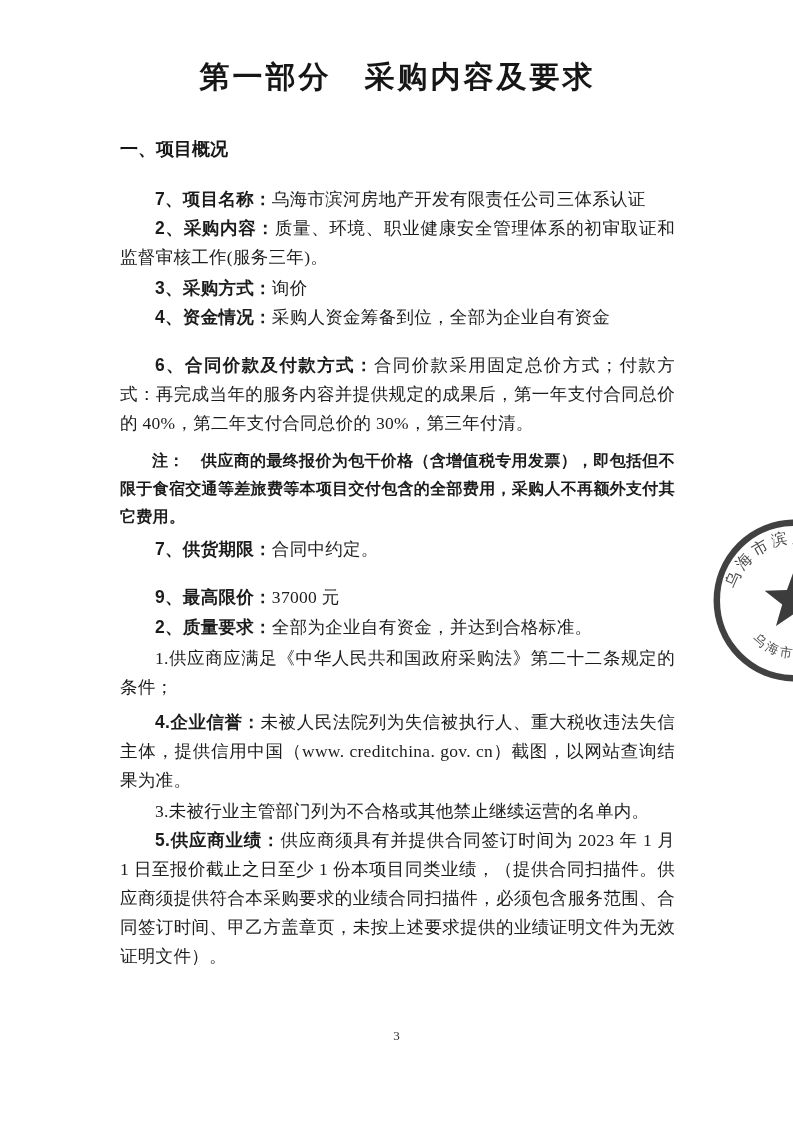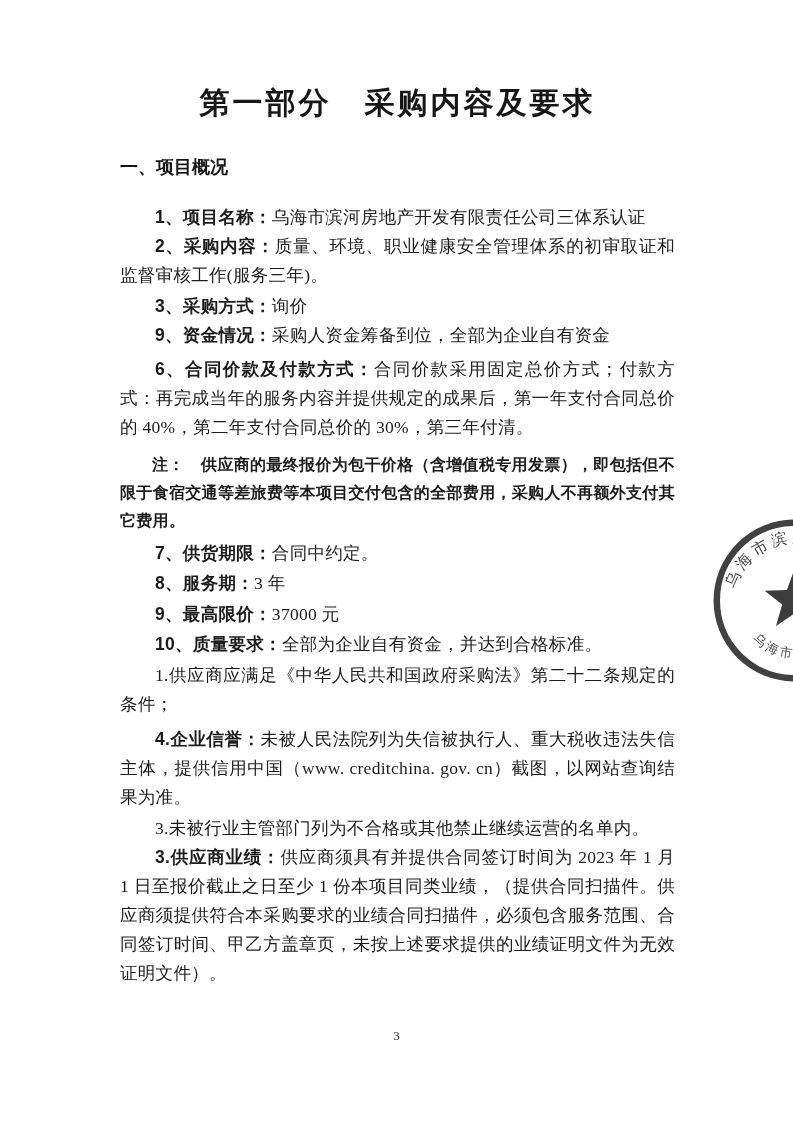--- a/index.html
+++ b/index.html
@@ -7,21 +7,21 @@
     width:793px; height:1123px;
     background:#ffffff;
     font-family:"Liberation Serif","DejaVu Serif",serif;
     color:#1c1c1c;
     position:relative;
     overflow:hidden;
   }
   .page { position:relative; width:793px; height:1123px; overflow:hidden; }
   .content { padding:0 118px 0 120px; }
   .doc-title {
-    margin:84px 0 0 0;
+    margin:58px 0 0 0;
     text-align:center;
     font-size:30px;
     line-height:38px;
     font-weight:bold;
     letter-spacing:3px;
     font-family:"Liberation Sans","DejaVu Sans",sans-serif;
     color:#161616;
   }
   .sec-heading {
     font-family:"Liberation Sans","DejaVu Sans",sans-serif;
@@ -41,23 +41,23 @@
   .para .label {
     font-weight:bold;
     font-family:"Liberation Sans","DejaVu Sans",sans-serif;
   }
   .note {
     font-size:16px;
     line-height:28px;
     font-weight:600;
   }
   
-  .mt42{margin-top:32px;} .mt23{margin-top:23px;} .mt16{margin-top:4px;}
+  .mt42{margin-top:40px;} .mt23{margin-top:23px;} .mt16{margin-top:4px;}
   .mt9{margin-top:9px;} .mt7{margin-top:2px;} .mt6{margin-top:6px;}
-  .mt5{margin-top:5px;} .mt4{} .mt3{margin-top:2px;}
+  .mt5{margin-top:19px;} .mt4{} .mt3{margin-top:19px;}
   .mt1{margin-top:1px;}
   .page-number {
     position:absolute;
     top:1028px; left:0; right:0;
     text-align:center;
     font-size:13px;
     color:#2a2a2a;
   }
   .seal {
     position:absolute;
@@ -69,49 +69,48 @@
 </head>
 <body>
 
 <div class="page">
   <div class="content">
 
     <h1 class="doc-title">第一部分　采购内容及要求</h1>
 
     <div class="sec-heading mt42">一、项目概况</div>
 
-    <p class="para indent mt23"><span class="label">1、项目名称：</span><span>乌海市滨河房地产开发有限责任公司三体系认证</span></p>
+    <p class="para indent mt23"><span class="label">7、项目名称：</span><span>乌海市滨河房地产开发有限责任公司三体系认证</span></p>
 
     <p class="para indent mt4"><span class="label">2、采购内容：</span><span>质量、环境、职业健康安全管理体系的初审取证和监督审核工作(服务三年)。</span></p>
 
     <p class="para indent mt7"><span class="label">3、采购方式：</span><span>询价</span></p>
 
-    <p class="para indent mt4"><span class="label">9、资金情况：</span><span>采购人资金筹备到位，全部为企业自有资金</span></p>
+    <p class="para indent mt4"><span class="label">4、资金情况：</span><span>采购人资金筹备到位，全部为企业自有资金</span></p>
 
 
     <p class="para indent mt5"><span class="label">6、合同价款及付款方式：</span><span>合同价款采用固定总价方式；付款方式：再完成当年的服务内容并提供规定的成果后，第一年支付合同总价的 40%，第二年支付合同总价的 30%，第三年付清。</span></p>
 
     <p class="para indent note mt9"><span class="label">注：</span><span>　供应商的最终报价为包干价格（含增值税专用发票），即包括但不限于食宿交通等差旅费等本项目交付包含的全部费用，采购人不再额外支付其它费用。</span></p>
 
     <p class="para indent mt16"><span class="label">7、供货期限：</span><span>合同中约定。</span></p>
 
-    <p class="para indent mt1"><span class="label">8、服务期：</span><span>3 年</span></p>
 
     <p class="para indent mt3"><span class="label">9、最高限价：</span><span>37000 元</span></p>
 
-    <p class="para indent mt1"><span class="label">10、质量要求：</span><span>全部为企业自有资金，并达到合格标准。</span></p>
+    <p class="para indent mt1"><span class="label">2、质量要求：</span><span>全部为企业自有资金，并达到合格标准。</span></p>
 
 
     <p class="para indent mt7"><span>1.供应商应满足《中华人民共和国政府采购法》第二十二条规定的条件；</span></p>
 
     <p class="para indent mt6"><span class="label">4.企业信誉：</span><span>未被人民法院列为失信被执行人、重大税收违法失信主体，提供信用中国（www. creditchina. gov. cn）截图，以网站查询结果为准。</span></p>
 
     <p class="para indent mt7"><span>3.未被行业主管部门列为不合格或其他禁止继续运营的名单内。</span></p>
 
-    <p class="para indent mt4"><span class="label">3.供应商业绩：</span><span>供应商须具有并提供合同签订时间为 2023 年 1 月 1 日至报价截止之日至少 1 份本项目同类业绩，（提供合同扫描件。供应商须提供符合本采购要求的业绩合同扫描件，必须包含服务范围、合同签订时间、甲乙方盖章页，未按上述要求提供的业绩证明文件为无效证明文件）。</span></p>
+    <p class="para indent mt4"><span class="label">5.供应商业绩：</span><span>供应商须具有并提供合同签订时间为 2023 年 1 月 1 日至报价截止之日至少 1 份本项目同类业绩，（提供合同扫描件。供应商须提供符合本采购要求的业绩合同扫描件，必须包含服务范围、合同签订时间、甲乙方盖章页，未按上述要求提供的业绩证明文件为无效证明文件）。</span></p>
 
   </div>
 
   <svg class="seal" viewBox="0 0 200 200" width="185" height="185" aria-hidden="true">
     <defs>
       <path id="seal-arc-top" d="M 34,104 A 66,66 0 1 1 166,104" fill="none"></path>
       <path id="seal-arc-bottom" d="M 46,128 A 60,60 0 0 0 154,128" fill="none"></path>
     </defs>
     <circle cx="100" cy="100" r="84" fill="none" stroke="#141414" stroke-width="7" stroke-opacity="0.88"></circle>
     <polygon points="100,66 108.2,88.7 132.3,89.5 113.3,104.3 120,127.5 100,114 80,127.5 86.7,104.3 67.7,89.5 91.8,88.7" fill="#141414" fill-opacity="0.9"></polygon>

